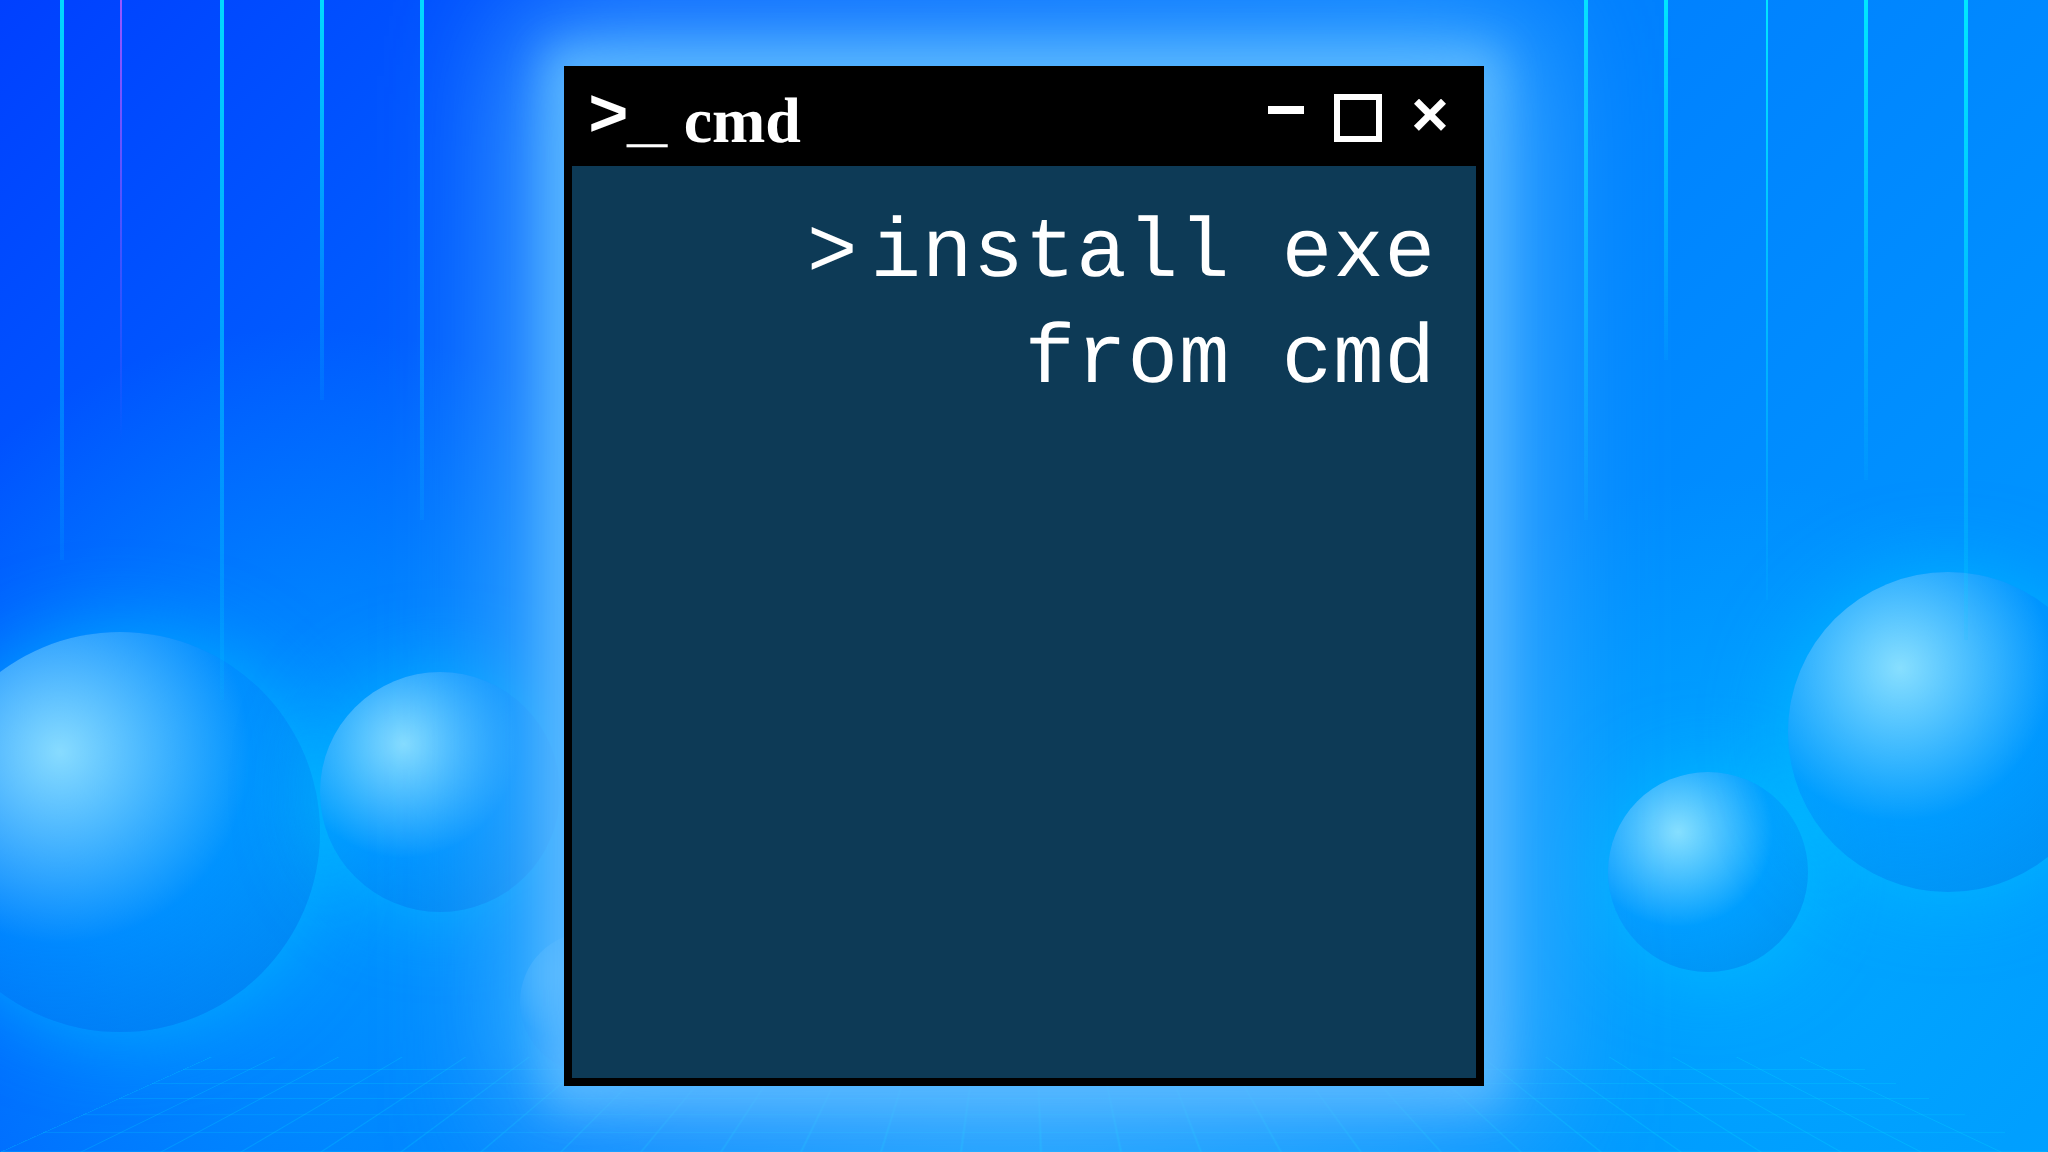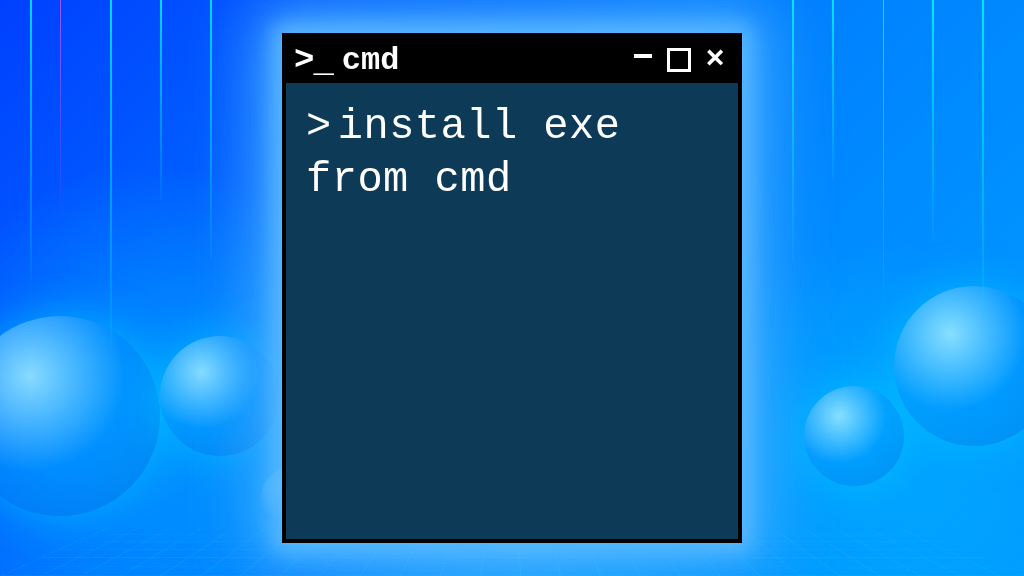--- a/index.html
+++ b/index.html
@@ -88,21 +88,21 @@
     }
     .prompt-icon {
       display: inline-flex;
       align-items: baseline;
       margin-right: 10px;
       font-size: 34px;
       letter-spacing: -2px;
     }
     .prompt-icon .gt { font-weight: bold; }
     .prompt-icon .us { font-weight: bold; margin-left: 1px; position:relative; top:2px;}
-    .title-text { flex: 0 0 auto; }
+    .title-text { flex: 0 0 auto; font-family: Liberation Serif, serif; }
     .spacer { flex: 1; }
     .win-controls {
       display: flex;
       align-items: center;
       gap: 10px;
       font-size: 30px;
     }
     .win-btn {
       cursor: pointer;
       width: 26px;
@@ -114,21 +114,21 @@
     .close-btn { font-size: 32px; font-weight: bold; }
     .term-body {
       flex: 1;
       padding: 18px 20px;
       color: #fff;
       font-size: 42px;
       line-height: 1.25;
       font-weight: 500;
       letter-spacing: 0.5px;
     }
-    .term-line { white-space: pre-wrap; word-break: break-word; }
+    .term-line { white-space: pre-wrap; word-break: break-word; text-align: right; }
     .prompt-char { margin-right: 6px; }
   </style>
 </head>
 <body>
 
 <div class="bg">
   <div class="grid-floor"></div>
   <div class="sphere s1"></div>
   <div class="sphere s2"></div>
   <div class="sphere s3"></div>

